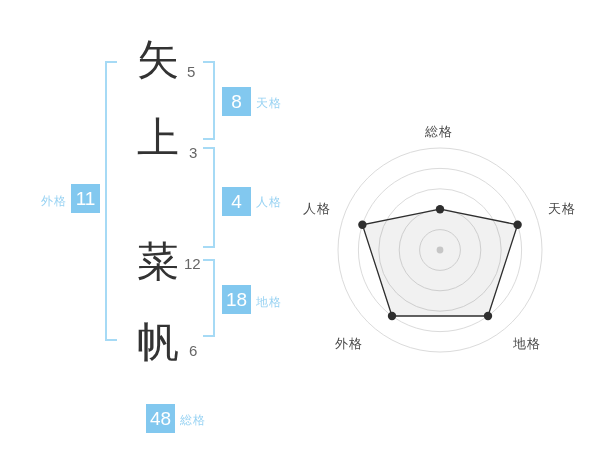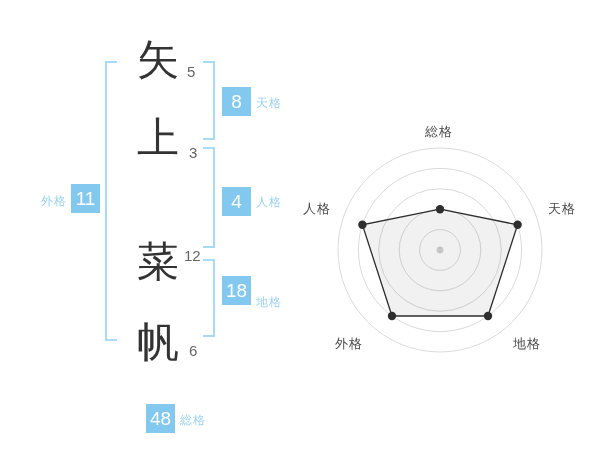--- a/index.html
+++ b/index.html
@@ -39,31 +39,31 @@
 
 <div id="stage">
 
   <div class="kanji" style="top:38px">矢</div>
   <div class="kanji" style="top:116px">上</div>
   <div class="kanji" style="top:240px">菜</div>
   <div class="kanji" style="top:320px">帆</div>
 
   <div class="strokecount" style="left:187px;top:64px">5</div>
   <div class="strokecount" style="left:189px;top:145px">3</div>
-  <div class="strokecount" style="left:184px;top:248px">12</div>
+  <div class="strokecount" style="left:184px;top:256px">12</div>
   <div class="strokecount" style="left:189px;top:343px">6</div>
 
   <div class="bracket bracket-left" style="left:105px;top:61px;height:276px"></div>
   <div class="bracket bracket-right" style="left:203px;top:61px;height:75px"></div>
   <div class="bracket bracket-right" style="left:203px;top:147px;height:97px"></div>
   <div class="bracket bracket-right" style="left:203px;top:259px;height:74px"></div>
 
   <div class="chip" style="left:222px;top:87px">8</div>
   <div class="chip" style="left:222px;top:187px">4</div>
-  <div class="chip" style="left:222px;top:276px">18</div>
+  <div class="chip" style="left:222px;top:285px">18</div>
   <div class="chip" style="left:71px;top:184px">11</div>
   <div class="chip" style="left:146px;top:404px">48</div>
 
   <div class="chip-label" style="left:256px;top:96px">天格</div>
   <div class="chip-label" style="left:256px;top:195px">人格</div>
   <div class="chip-label" style="left:256px;top:295px">地格</div>
   <div class="chip-label" style="left:41px;top:194px">外格</div>
   <div class="chip-label" style="left:180px;top:413px">総格</div>
 
   <svg id="radar-svg" width="300" height="250" viewBox="0 0 300 250">

